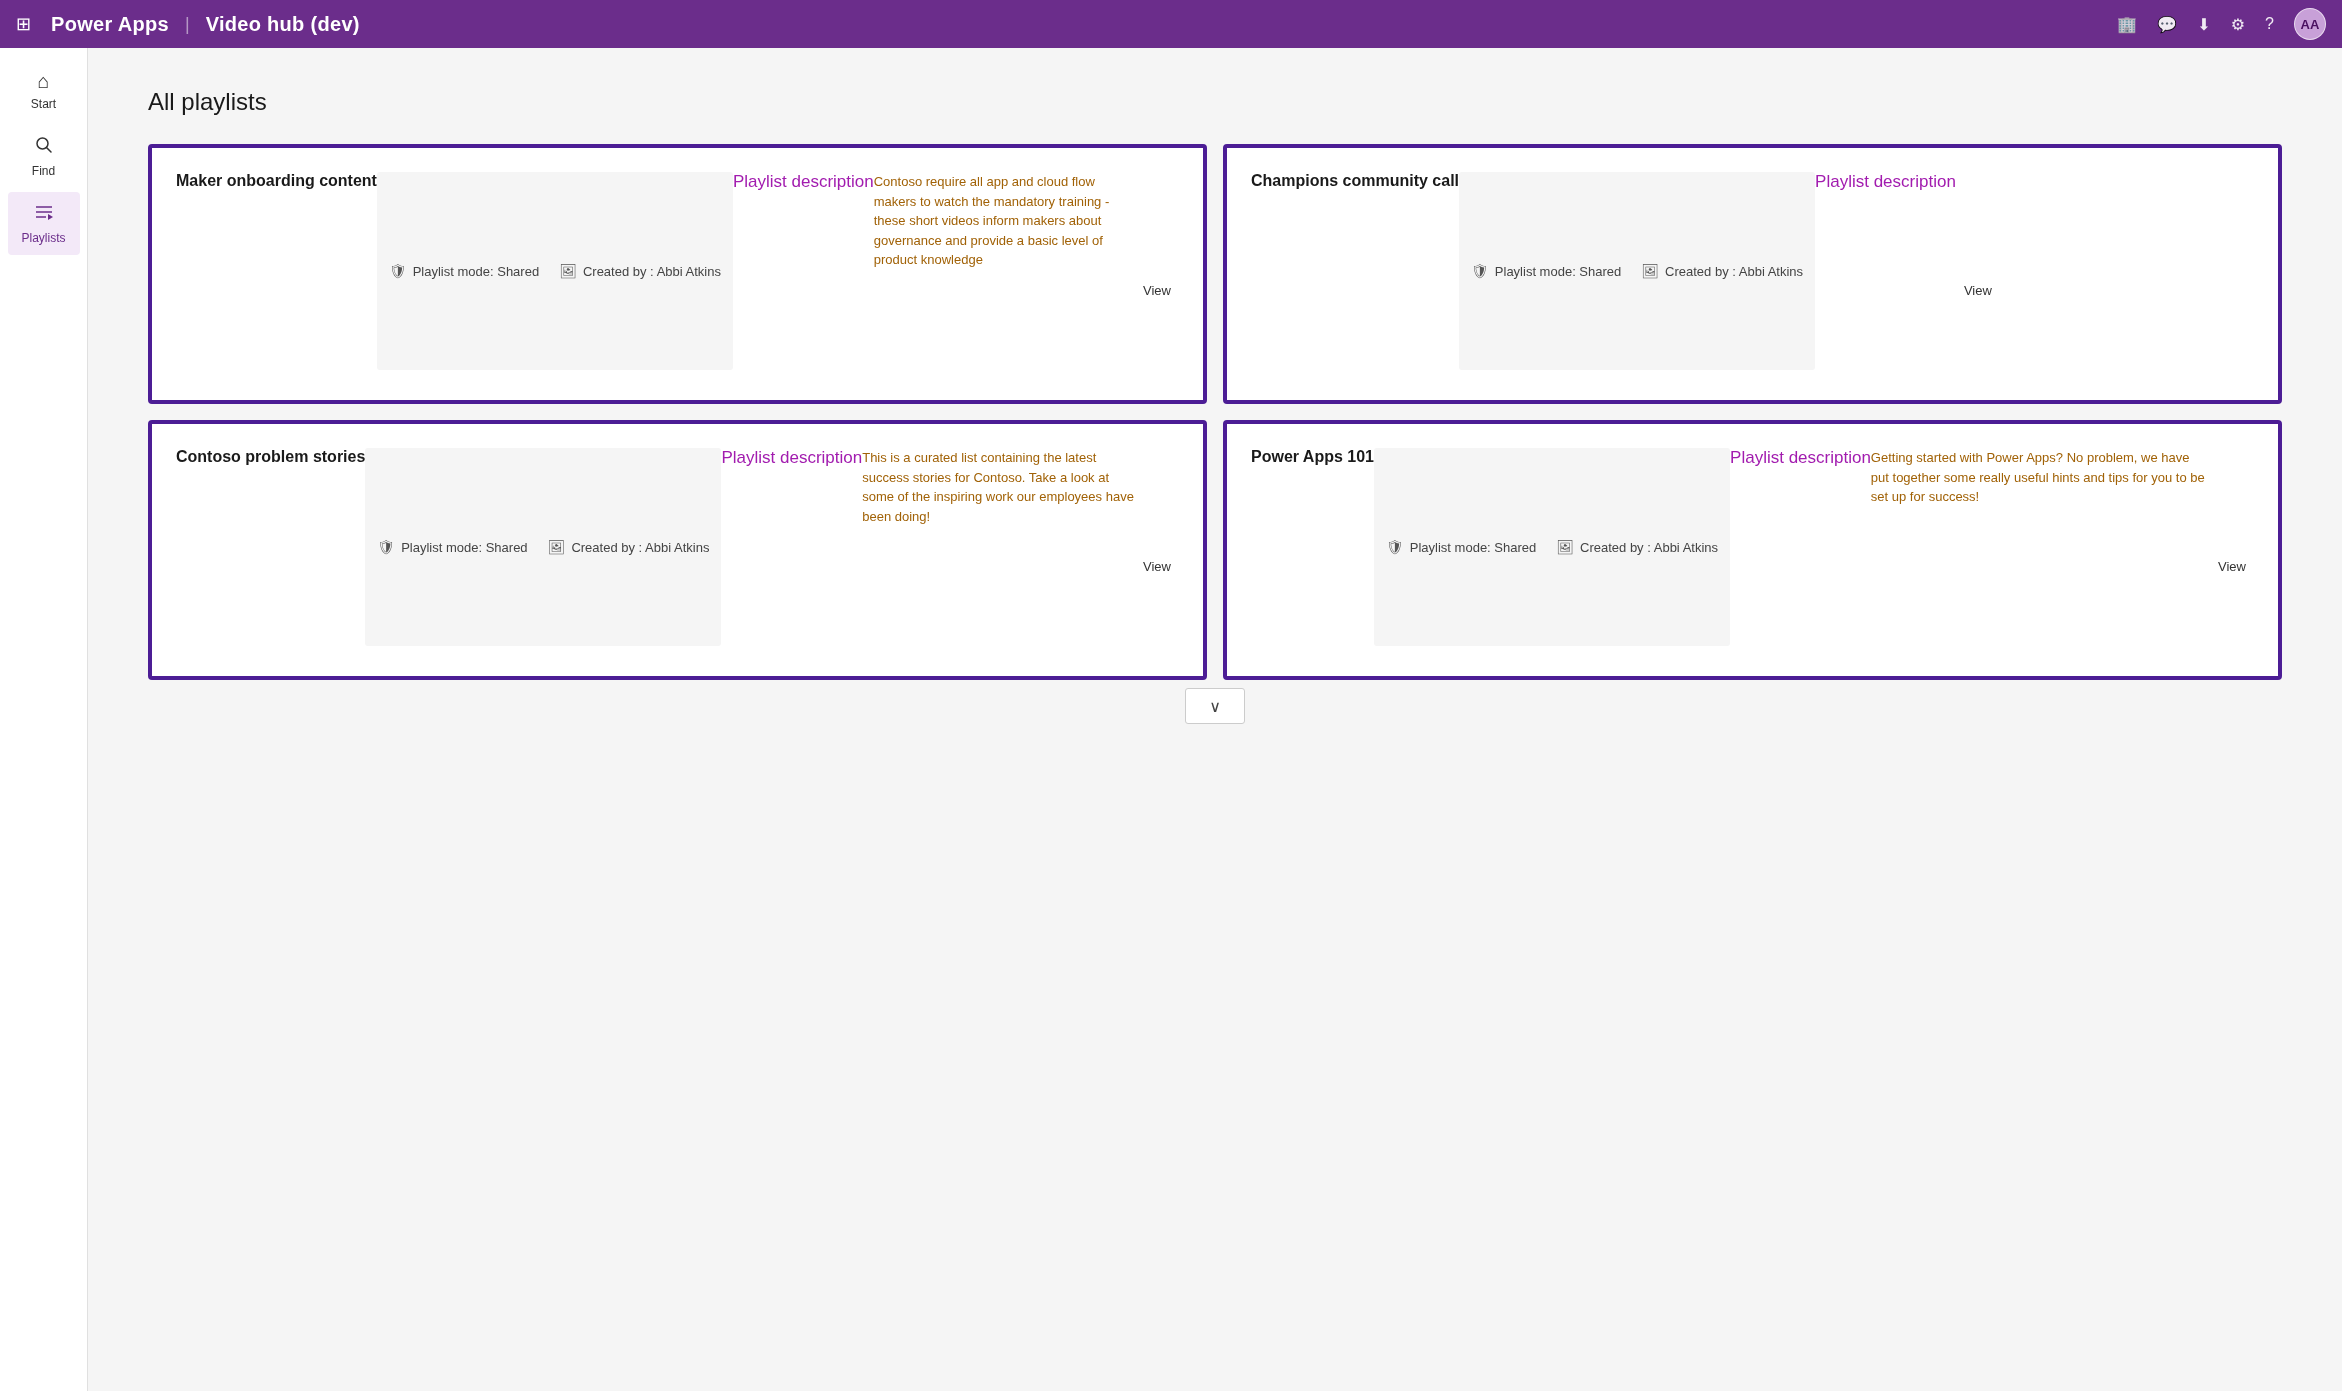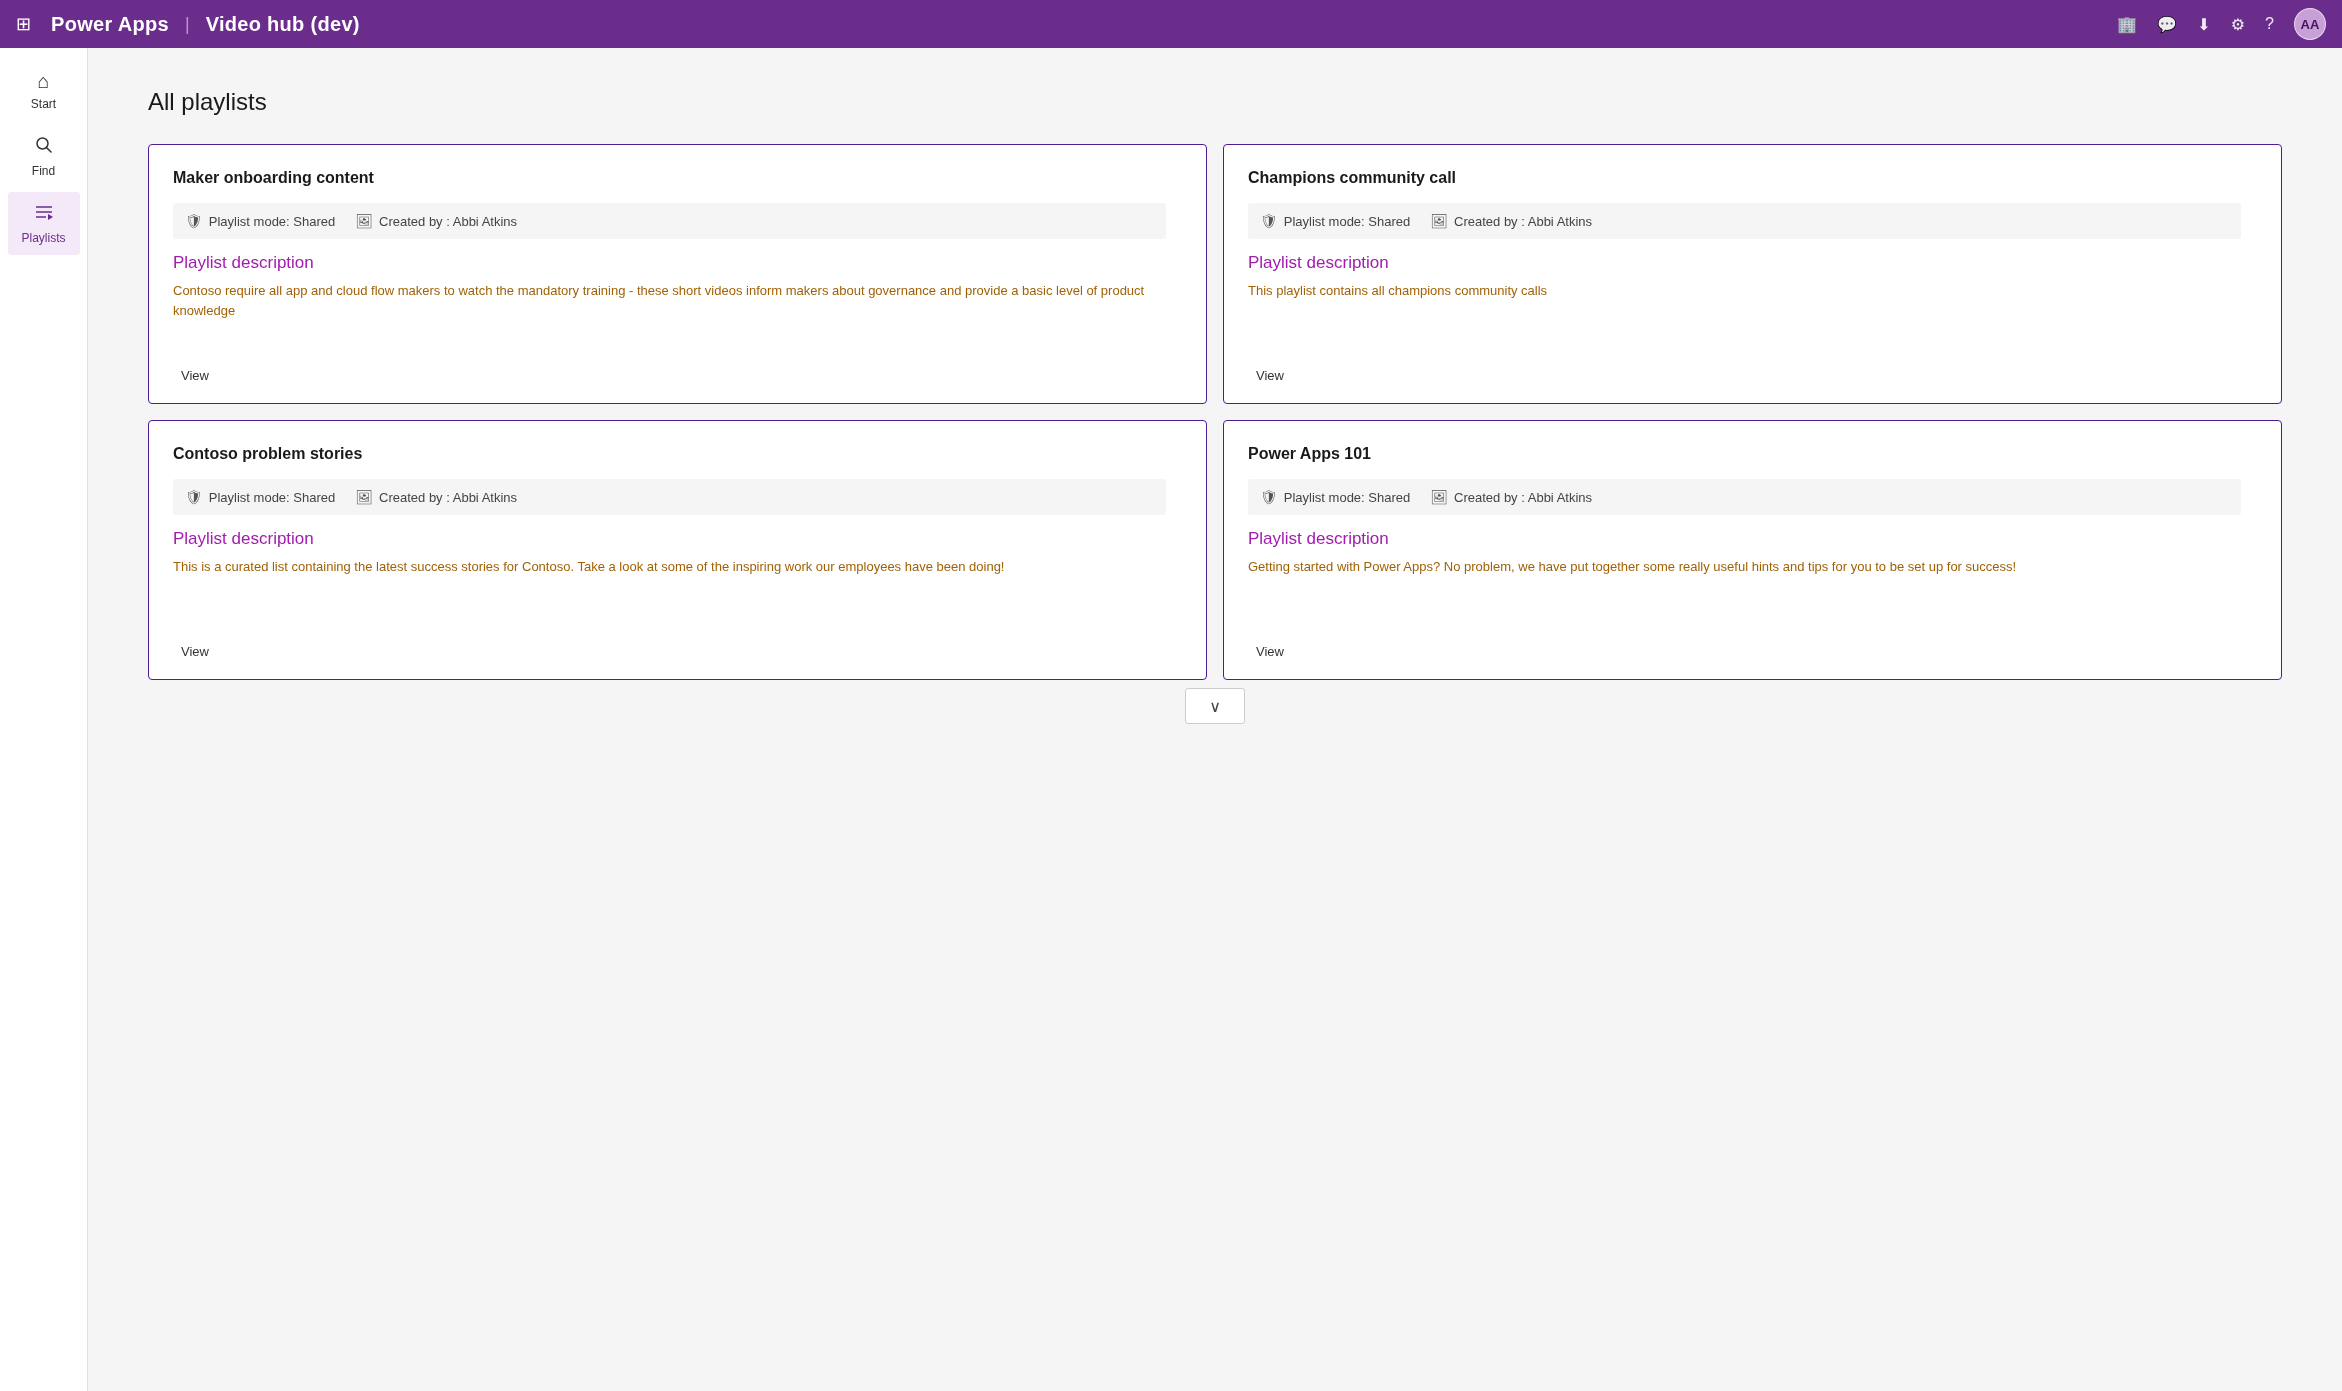--- a/index.html
+++ b/index.html
@@ -80,25 +80,25 @@
     
     .playlists-grid {
       display: grid;
       grid-template-columns: 1fr 1fr;
       gap: 16px;
     }
 
     
     .playlist-card {
       background: white;
-      border: 1px solid #4c1d95;
+      border: 4px solid #4c1d95;
       border-radius: 4px;
-      padding: 24px 40px 16px 24px;
-      display: flex;
-      flex-direction: column;
+      padding: 24px 24px 16px 24px;
+      display: flex;
+      flex-direction: row;
       min-height: 260px;
     }
     .card-title {
       font-size: 16px;
       font-weight: 600;
       color: #1a1a1a;
       margin-bottom: 16px;
     }
     .card-meta {
       display: flex;
@@ -243,21 +243,20 @@
           <div class="card-meta-item">
             <span class="meta-icon">🛡</span>
             <span>Playlist mode: Shared</span>
           </div>
           <div class="card-meta-item">
             <span class="meta-icon">🖼</span>
             <span>Created by : Abbi Atkins</span>
           </div>
         </div>
         <div class="card-desc-label">Playlist description</div>
-        <div class="card-desc-text">This playlist contains all champions community calls</div>
         <div class="card-footer">
           <button class="view-btn">View</button>
         </div>
       </div>
 
       <div class="playlist-card">
         <div class="card-title">Contoso problem stories</div>
         <div class="card-meta">
           <div class="card-meta-item">
             <span class="meta-icon">🛡</span>

